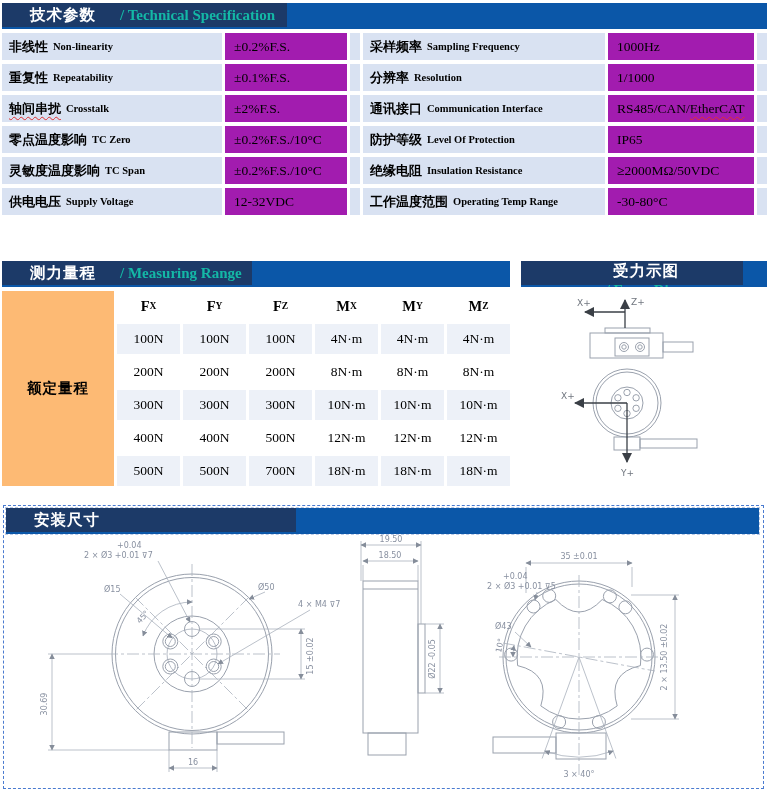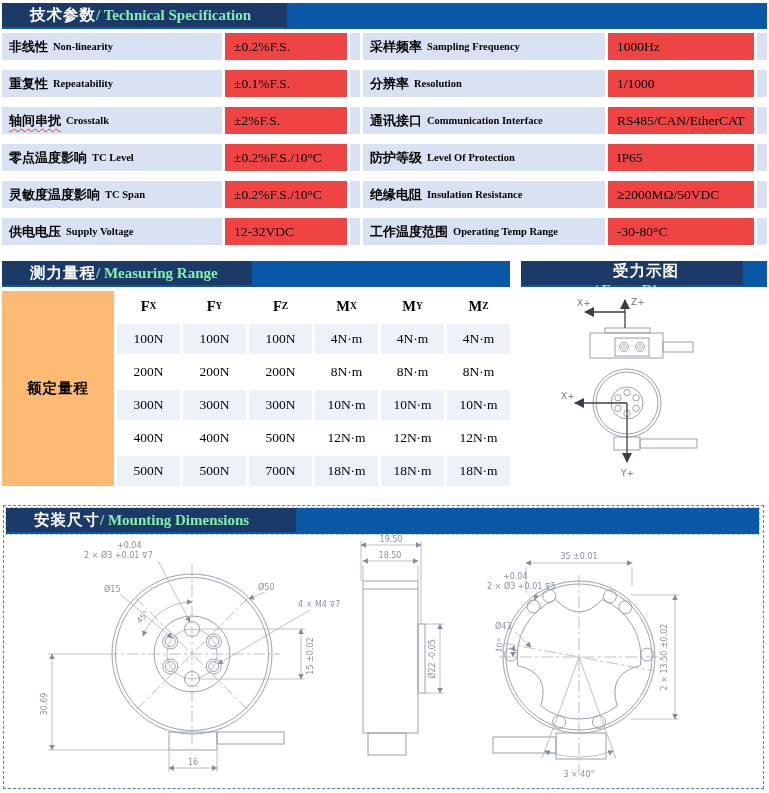--- a/index.html
+++ b/index.html
@@ -2,29 +2,29 @@
 <html><head>
 <meta charset="utf-8">
 <style>
   html,body{margin:0;padding:0;background:#fff;}
   .pg{position:relative;width:769px;height:793px;background:#fff;overflow:hidden;
       font-family:"Liberation Serif",serif;color:#000;}
   
   .shdr{position:absolute;height:26px;background:#0b57a8;overflow:hidden;}
   .shdr .dark{height:24px;background:#1c3a68;display:flex;align-items:center;padding-left:28px;box-sizing:border-box;}
   .shdr .zh{font-family:"Liberation Sans",sans-serif;font-weight:700;font-size:15.5px;color:#fff;letter-spacing:1px;white-space:nowrap;}
-  .shdr .en{font-family:"Liberation Serif",serif;font-weight:700;font-size:15px;color:#86efac;margin-left:0;white-space:nowrap;}
+  .shdr .en{font-family:"Liberation Serif",serif;font-weight:700;font-size:15px;color:#14b8a6;margin-left:24px;white-space:nowrap;}
   
-  .tech{position:absolute;left:2px;top:33px;display:flex;flex-direction:column;gap:10px;}
+  .tech{position:absolute;left:2px;top:33px;display:flex;flex-direction:column;gap:4px;}
   .trow{display:flex;gap:3px;height:27px;}
   .cell{display:flex;align-items:center;box-sizing:border-box;}
   .lbl{background:#d9e2f2;padding-left:7px;}
   .lbl .z{font-family:"Liberation Sans",sans-serif;font-weight:700;font-size:13px;white-space:nowrap;}
   .lbl .e{font-weight:700;font-size:10.5px;margin-left:5px;white-space:nowrap;}
-  .val{background:#ef4444;padding-left:9px;font-size:13.5px;white-space:nowrap;}
+  .val{background:#a21caf;padding-left:9px;font-size:13.5px;white-space:nowrap;}
   .cl1{width:220px;} .cv1{width:122px;} .csp{width:10px;background:#d9e2f2;}
   .cl2{width:242px;} .cv2{width:146px;}
   .wavy{text-decoration:underline;text-decoration-style:wavy;text-decoration-color:#e03030;
         text-decoration-thickness:1px;text-underline-offset:3px;}
   
   .range{position:absolute;left:2px;top:291px;display:flex;gap:3px;}
   .rlabel{width:112px;background:#fdba74;display:flex;align-items:center;justify-content:center;
           font-family:"Liberation Sans",sans-serif;font-weight:700;font-size:14.5px;letter-spacing:1px;}
   .rgrid{display:flex;flex-direction:column;gap:3px;}
   .rrow{display:flex;gap:3px;}
@@ -97,21 +97,21 @@
       <div class="cell val cv2">
           <span>RS485/CAN/</span>
           <span class="wavy">EtherCAT</span>
         </div>
       <div class="cell csp"></div>
     </div>
 
     <div class="trow">
       <div class="cell lbl cl1">
           <span class="z">零点温度影响</span>
-          <span class="e">TC Level</span>
+          <span class="e">TC Zero</span>
         </div>
       <div class="cell val cv1">±0.2%F.S./10°C</div>
       <div class="cell csp"></div>
       <div class="cell lbl cl2">
           <span class="z">防护等级</span>
           <span class="e">Level Of Protection</span>
         </div>
       <div class="cell val cv2">IP65</div>
       <div class="cell csp"></div>
     </div>
@@ -272,21 +272,20 @@
     <text class="flabel" x="110" y="13">Z+</text>
     <text class="flabel" x="56" y="14">X+</text>
     <text class="flabel" x="40" y="107">X+</text>
     <text class="flabel" x="100" y="184">Y+</text>
   </svg>
 
   <div class="mount">
     <div class="shdr">
       <div class="dark" style="width:290px;">
         <span class="zh">安装尺寸</span>
-        <span class="en">/ Mounting Dimensions</span>
       </div>
     </div>
 
     <svg style="position:absolute;left:18px;top:28px;" width="345" height="252" viewBox="0 0 345 252">
       <defs>
         <marker id="fm" viewBox="0 0 10 10" refX="9" refY="5" markerWidth="7" markerHeight="7" orient="auto-start-reverse">
           <path d="M0,0 L10,5 L0,10 z" fill="#858d9a"></path>
         </marker>
       </defs>
       <g stroke="#9aa1ad" fill="none" stroke-width="1">

